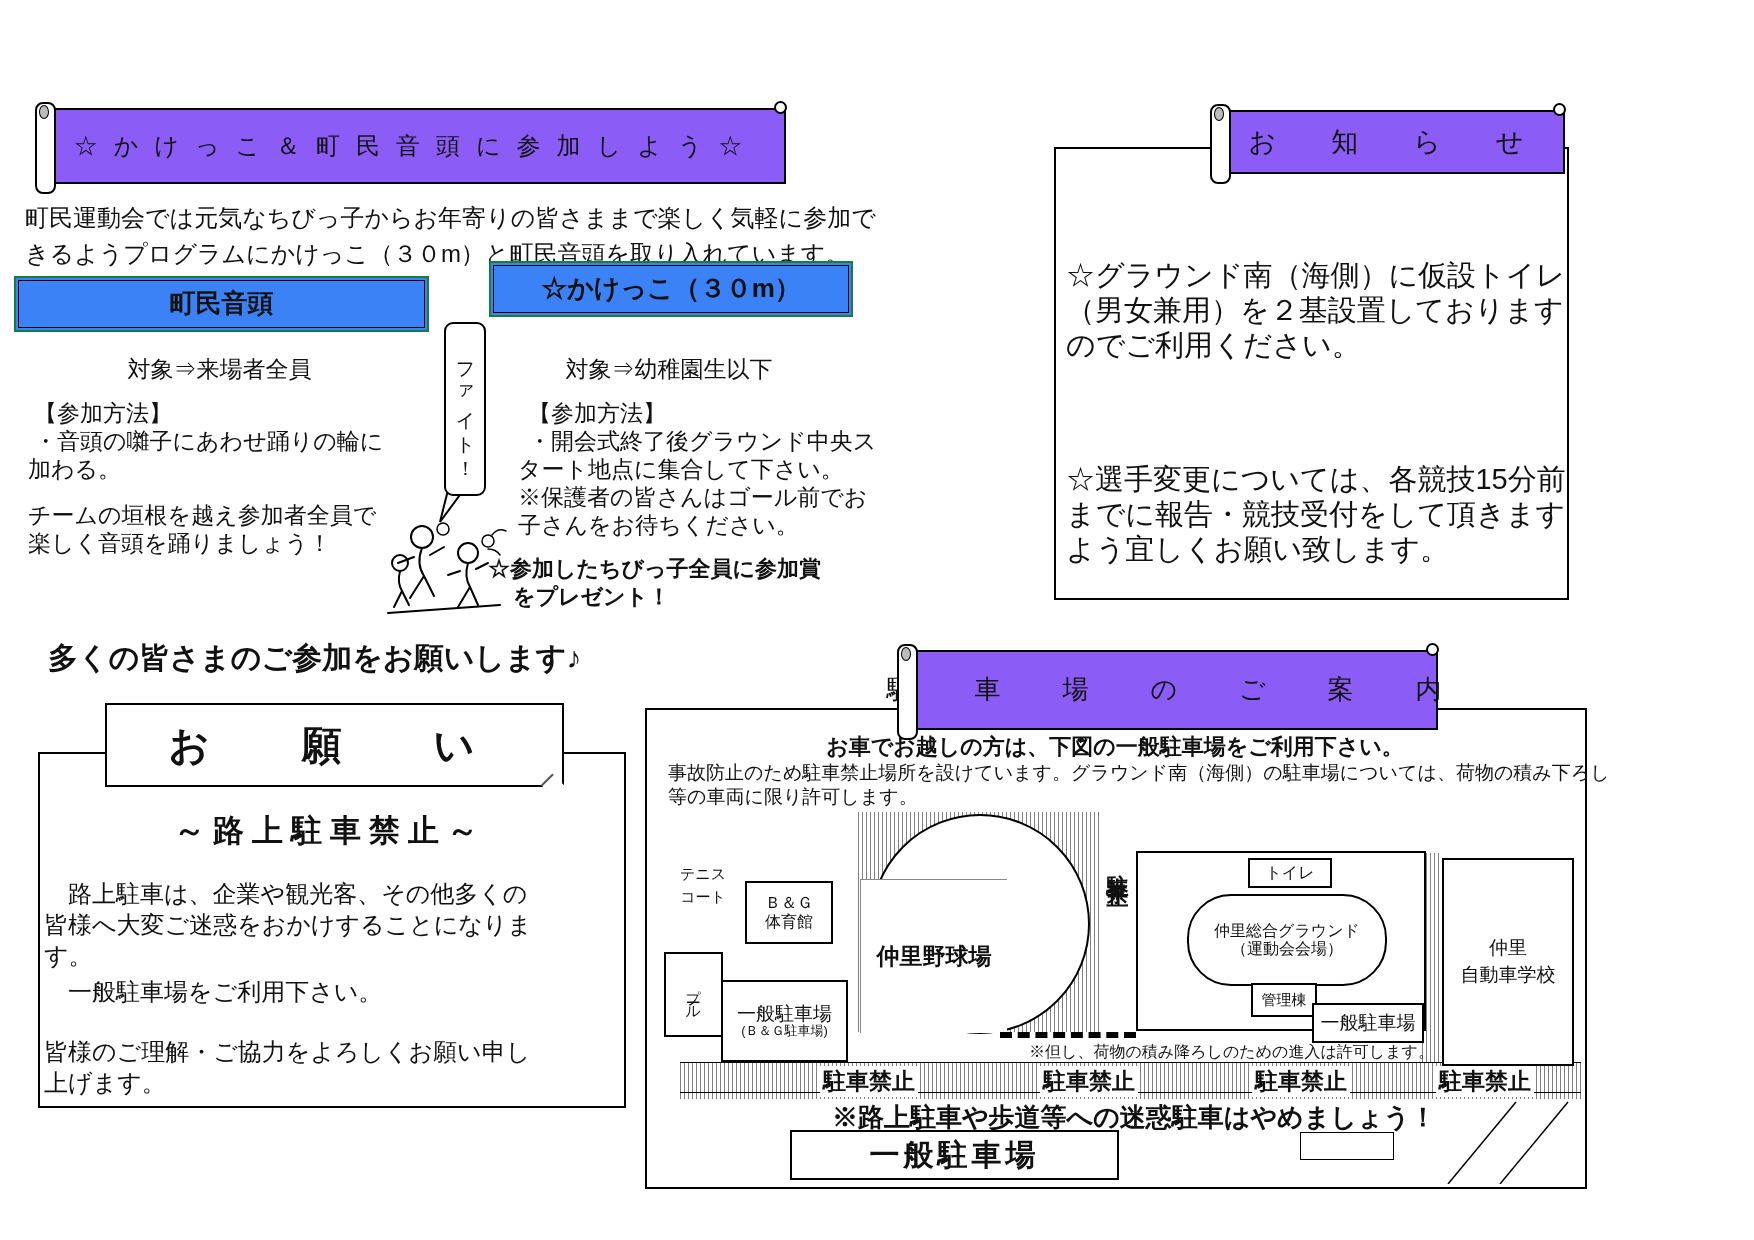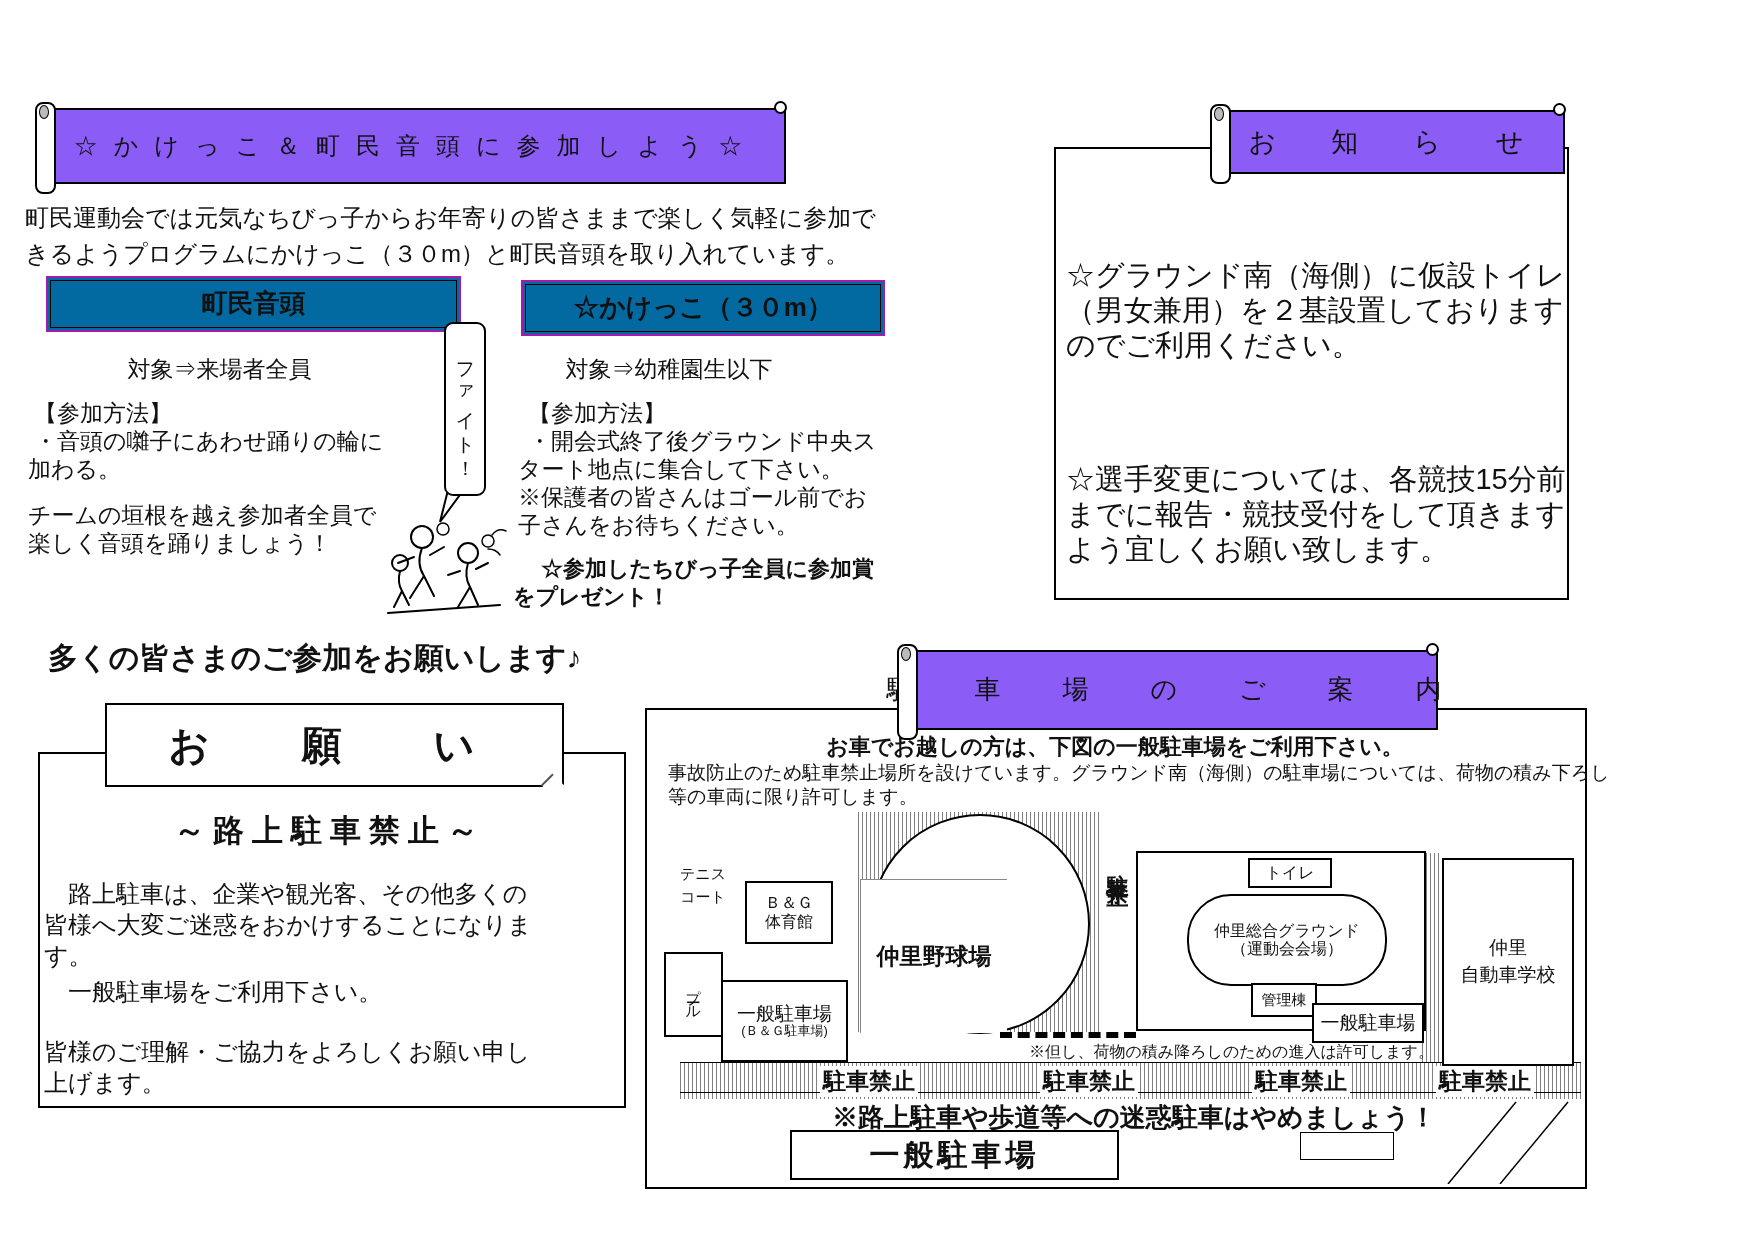--- a/index.html
+++ b/index.html
@@ -12,22 +12,22 @@
   
   .scroll{position:absolute;background:#8b5cf6;border:2px solid #000;display:flex;
           align-items:center;justify-content:center;z-index:6;}
   .scroll .roll{position:absolute;left:-13px;top:-8px;bottom:-12px;width:17px;background:#fff;
           border:2px solid #000;border-radius:8px;}
   .scroll .roll::before{content:"";position:absolute;left:2px;top:1px;width:8px;height:12px;
           border:1.5px solid #000;border-radius:50%;background:#bbb;}
   .scroll .curl{position:absolute;right:-3px;top:-9px;width:9px;height:9px;border:2px solid #000;
           border-radius:50%;background:#fff;}
   
-  .dbox{position:absolute;border:2px solid #a21caf;background:#0369a1;display:flex;
-        align-items:center;justify-content:center;margin-left:32px;}
+  .dbox{position:absolute;border:2px solid #15803d;background:#3b82f6;display:flex;
+        align-items:center;justify-content:center;}
   .dbox::after{content:"";position:absolute;inset:2px;border:1px solid #000;pointer-events:none;}
   .frame{position:absolute;border:2px solid #000;background:#fff;}
   .mapbox{position:absolute;border:2px solid #000;background:#fff;display:flex;flex-direction:column;
           align-items:center;justify-content:center;line-height:1.15;text-align:center;z-index:4;}
   .hatch{position:absolute;background:repeating-linear-gradient(90deg,#808080 0 1px,#fff 1px 4px);}
   .vtxt{writing-mode:vertical-rl;text-orientation:upright;}
   .roadlbl{background:#fff;padding:0 3px;font-weight:bold;font-size:23px;}
   .fold{position:absolute;right:0;bottom:0;width:16px;height:16px;background:#fff;
         border-left:2px solid #555;transform:rotate(45deg) translate(6px,6px);}
 </style>
@@ -41,21 +41,21 @@
     <span class="curl"></span>
     <span class="t" style="font-size:24px;letter-spacing:16px;">☆かけっこ＆町民音頭に参加しよう☆</span>
   </div>
 
   <div class="abs t" style="left:25px;top:204px;font-size:24px;">町民運動会では元気なちびっ子からお年寄りの皆さままで楽しく気軽に参加で</div>
   <div class="abs t" style="left:25px;top:240px;font-size:24px;">きるようプログラムにかけっこ（３０m）と町民音頭を取り入れています。</div>
 
   <div class="dbox" style="left:14px;top:276px;width:411px;height:52px;">
     <span class="t b" style="font-size:26px;">町民音頭</span>
   </div>
-  <div class="dbox" style="left:489px;top:280px;width:360px;height:52px;justify-content:center;">
+  <div class="dbox" style="left:489px;top:261px;width:360px;height:52px;justify-content:center;">
     <span class="t b" style="font-size:26px;">☆かけっこ（３０m）</span>
   </div>
 
   <div class="abs t ctr" style="left:14px;top:356px;width:411px;font-size:23px;">対象⇒来場者全員</div>
   <div class="abs t" style="left:34px;top:400px;font-size:23px;">【参加方法】</div>
   <div class="abs t" style="left:34px;top:428px;font-size:23px;">・音頭の囃子にあわせ踊りの輪に</div>
   <div class="abs t" style="left:28px;top:456px;font-size:23px;">加わる。</div>
   <div class="abs t" style="left:28px;top:502px;font-size:23px;">チームの垣根を越え参加者全員で</div>
   <div class="abs t" style="left:28px;top:530px;font-size:23px;">楽しく音頭を踊りましょう！</div>
 
@@ -81,21 +81,21 @@
       <circle cx="108" cy="36" r="6" stroke-width="1.5"></circle>
     </g>
   </svg>
 
   <div class="abs t ctr" style="left:489px;top:356px;width:360px;font-size:23px;">対象⇒幼稚園生以下</div>
   <div class="abs t" style="left:528px;top:400px;font-size:23px;">【参加方法】</div>
   <div class="abs t" style="left:528px;top:428px;font-size:23px;">・開会式終了後グラウンド中央ス</div>
   <div class="abs t" style="left:518px;top:456px;font-size:23px;">タート地点に集合して下さい。</div>
   <div class="abs t" style="left:518px;top:484px;font-size:23px;">※保護者の皆さんはゴール前でお</div>
   <div class="abs t" style="left:518px;top:512px;font-size:23px;">子さんをお待ちください。</div>
-  <div class="abs t b" style="left:541px;top:556px;font-size:22px;">☆参加したちびっ子全員に参加賞</div>
+  <div class="abs t b" style="left:488px;top:556px;font-size:22px;">☆参加したちびっ子全員に参加賞</div>
   <div class="abs t b" style="left:513px;top:584px;font-size:22px;">をプレゼント！</div>
 
   <div class="frame" style="left:1054px;top:147px;width:511px;height:449px;"></div>
   <div class="scroll" style="left:1221px;top:110px;width:340px;height:60px;">
     <span class="roll"></span>
     <span class="curl"></span>
     <span class="t" style="font-size:27px;letter-spacing:14px;">お　知　ら　せ</span>
   </div>
   <div class="abs t" style="left:1066px;top:258px;font-size:29px;">☆グラウンド南（海側）に仮設トイレ</div>
   <div class="abs t" style="left:1066px;top:293px;font-size:29px;">（男女兼用）を２基設置しております</div>

